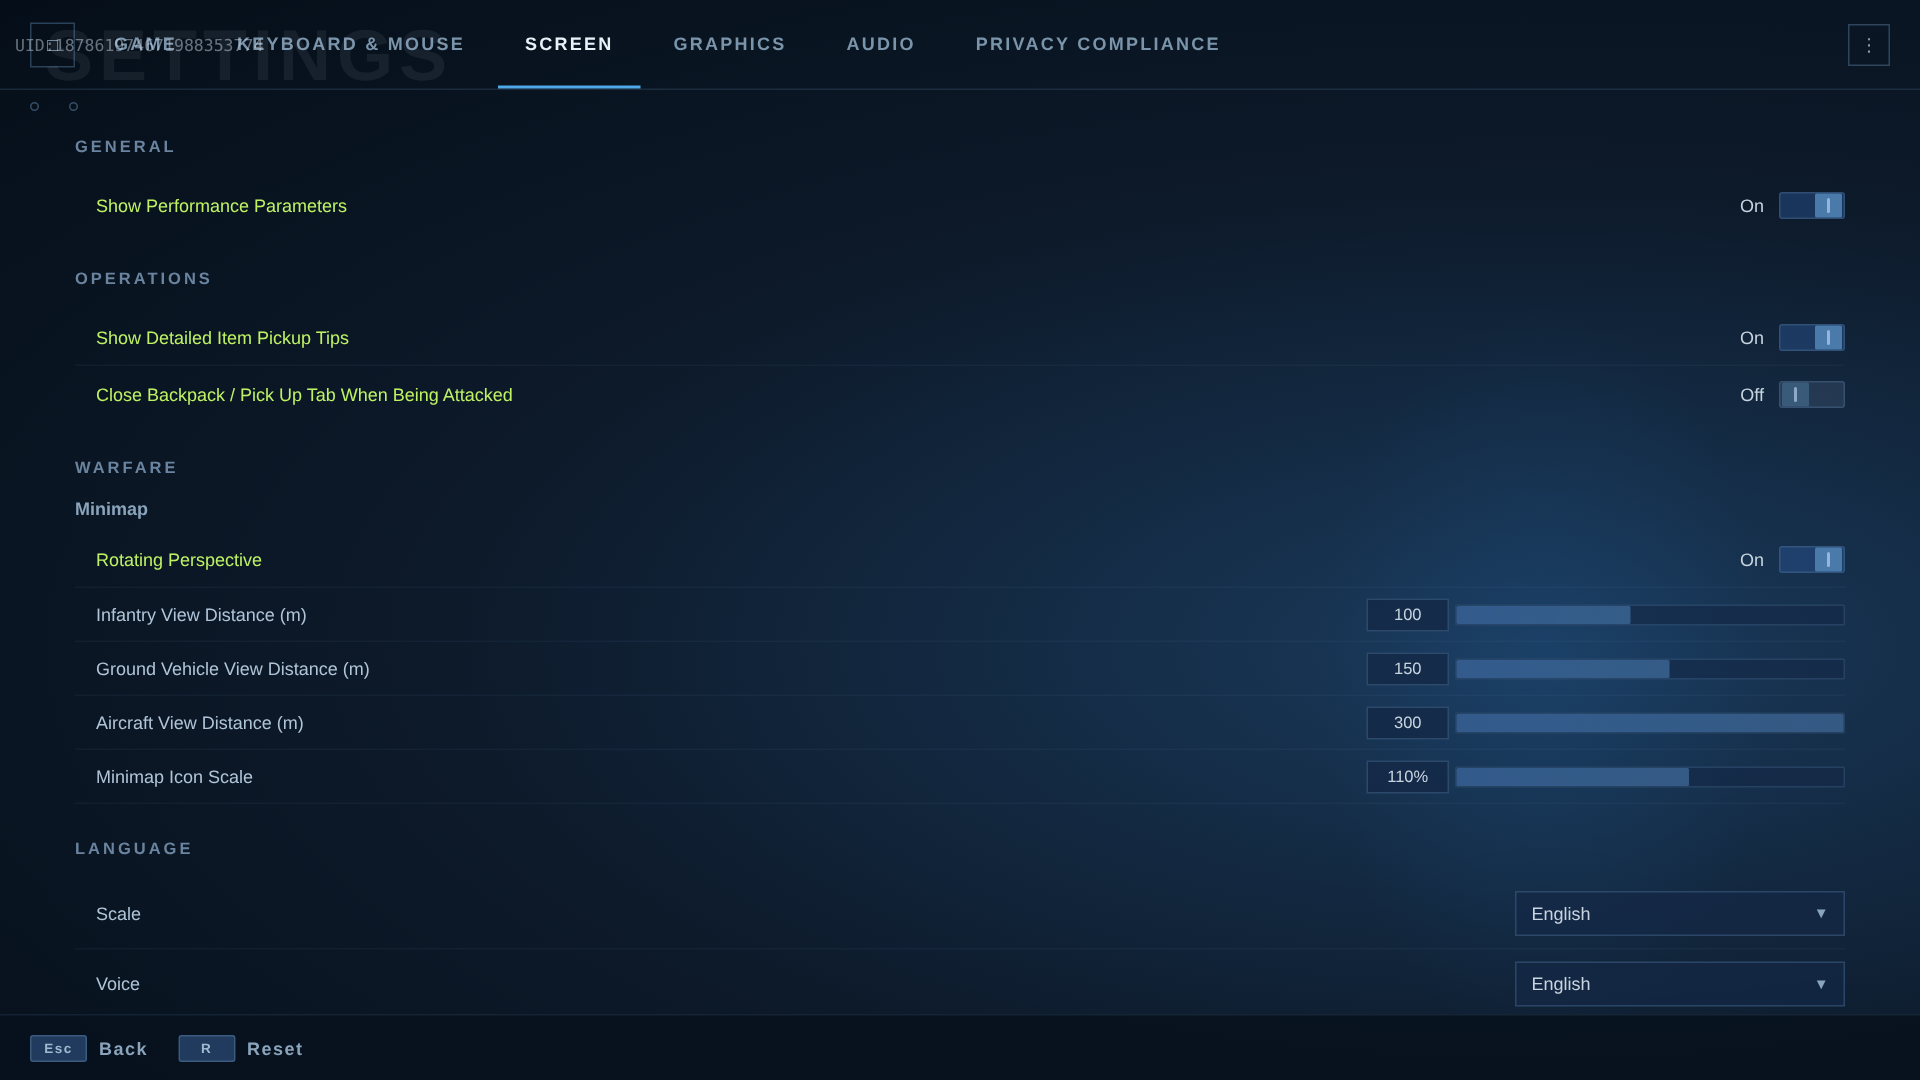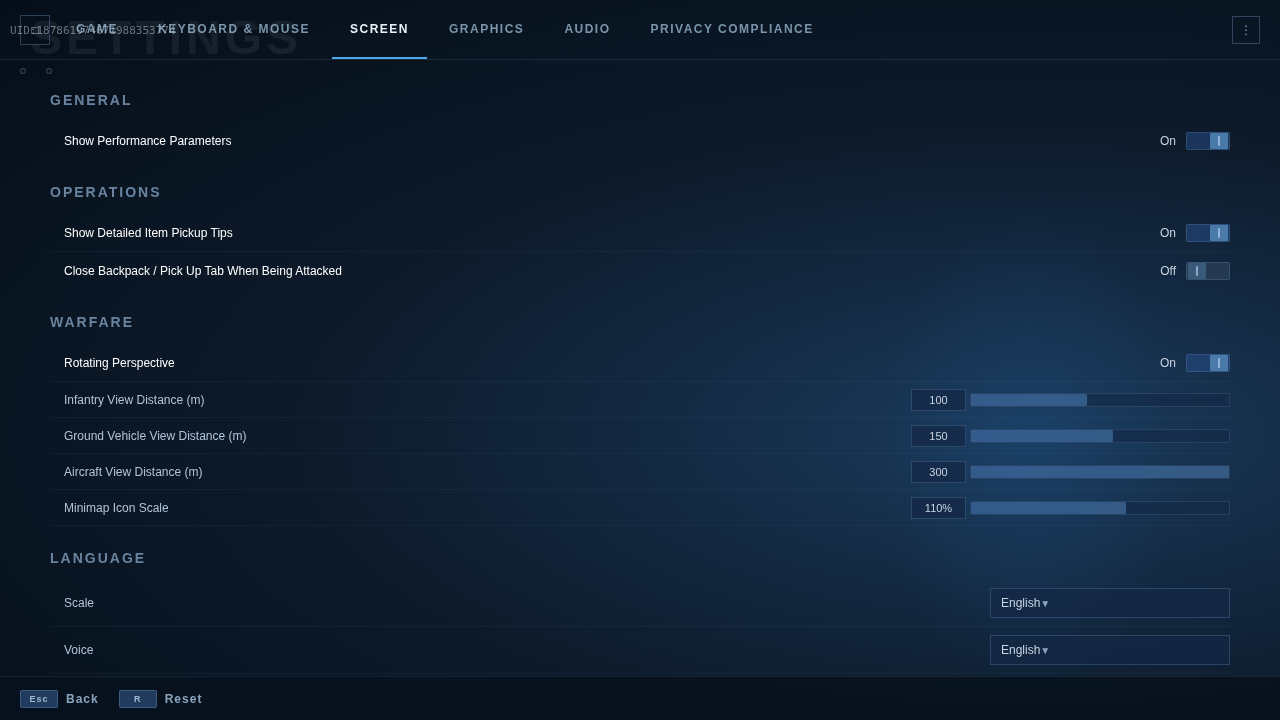--- a/index.html
+++ b/index.html
@@ -152,21 +152,21 @@
       padding: 10px 50px 20px 50px;
       overflow-y: auto;
     }
 
     
     .section {
       margin-bottom: 24px;
     }
 
     .section-title {
-      font-size: 14px;
+      font-size: 11px;
       font-weight: 700;
       letter-spacing: 2px;
       text-transform: uppercase;
       color: #6a84a0;
       margin-bottom: 10px;
       padding-bottom: 4px;
     }
 
     .sub-section-title {
       font-size: 12px;
@@ -185,21 +185,21 @@
       min-height: 38px;
     }
 
     .setting-row:last-child {
       border-bottom: none;
     }
 
     .setting-label {
       flex: 1;
       font-size: 12px;
-      color: #ffffff;
+      color: #bef264;
       padding-left: 14px;
     }
 
     .setting-value-text {
       font-size: 12px;
       color: #c8d4e0;
       margin-right: 10px;
       min-width: 30px;
       text-align: right;
     }
@@ -298,28 +298,29 @@
     }
 
     .slider-fill {
       height: 100%;
       background: linear-gradient(to right, rgba(70, 120, 180, 0.6), rgba(100, 160, 220, 0.4));
       border-radius: 1px;
     }
 
     
     .dropdown {
-      width: 240px;
+      width: 220px;
       height: 30px;
       background: rgba(20, 40, 70, 0.7);
       border: 1px solid rgba(80, 120, 160, 0.4);
       display: flex;
       align-items: center;
       padding: 0 10px;
       cursor: pointer;
+      justify-content: space-between;
     }
 
     .dropdown-value {
       font-size: 12px;
       color: #c8d4e0;
     }
 
     .dropdown-arrow {
       font-size: 10px;
       color: #8aa4bc;
@@ -474,20 +475,21 @@
             <div class="toggle-thumb off">
               <div class="toggle-thumb-line"></div>
             </div>
           </div>
         </div>
       </div>
     </div>
 
     <div class="section">
       <div class="section-title">WARFARE</div>
+      <div class="sub-section-title">Minimap</div>
 
       <div class="setting-row">
         <span class="setting-label">Rotating Perspective</span>
         <span class="setting-value-text">On</span>
         <div class="toggle-container">
           <div class="toggle-track on">
             <div class="toggle-thumb">
               <div class="toggle-thumb-line"></div>
             </div>
           </div>

